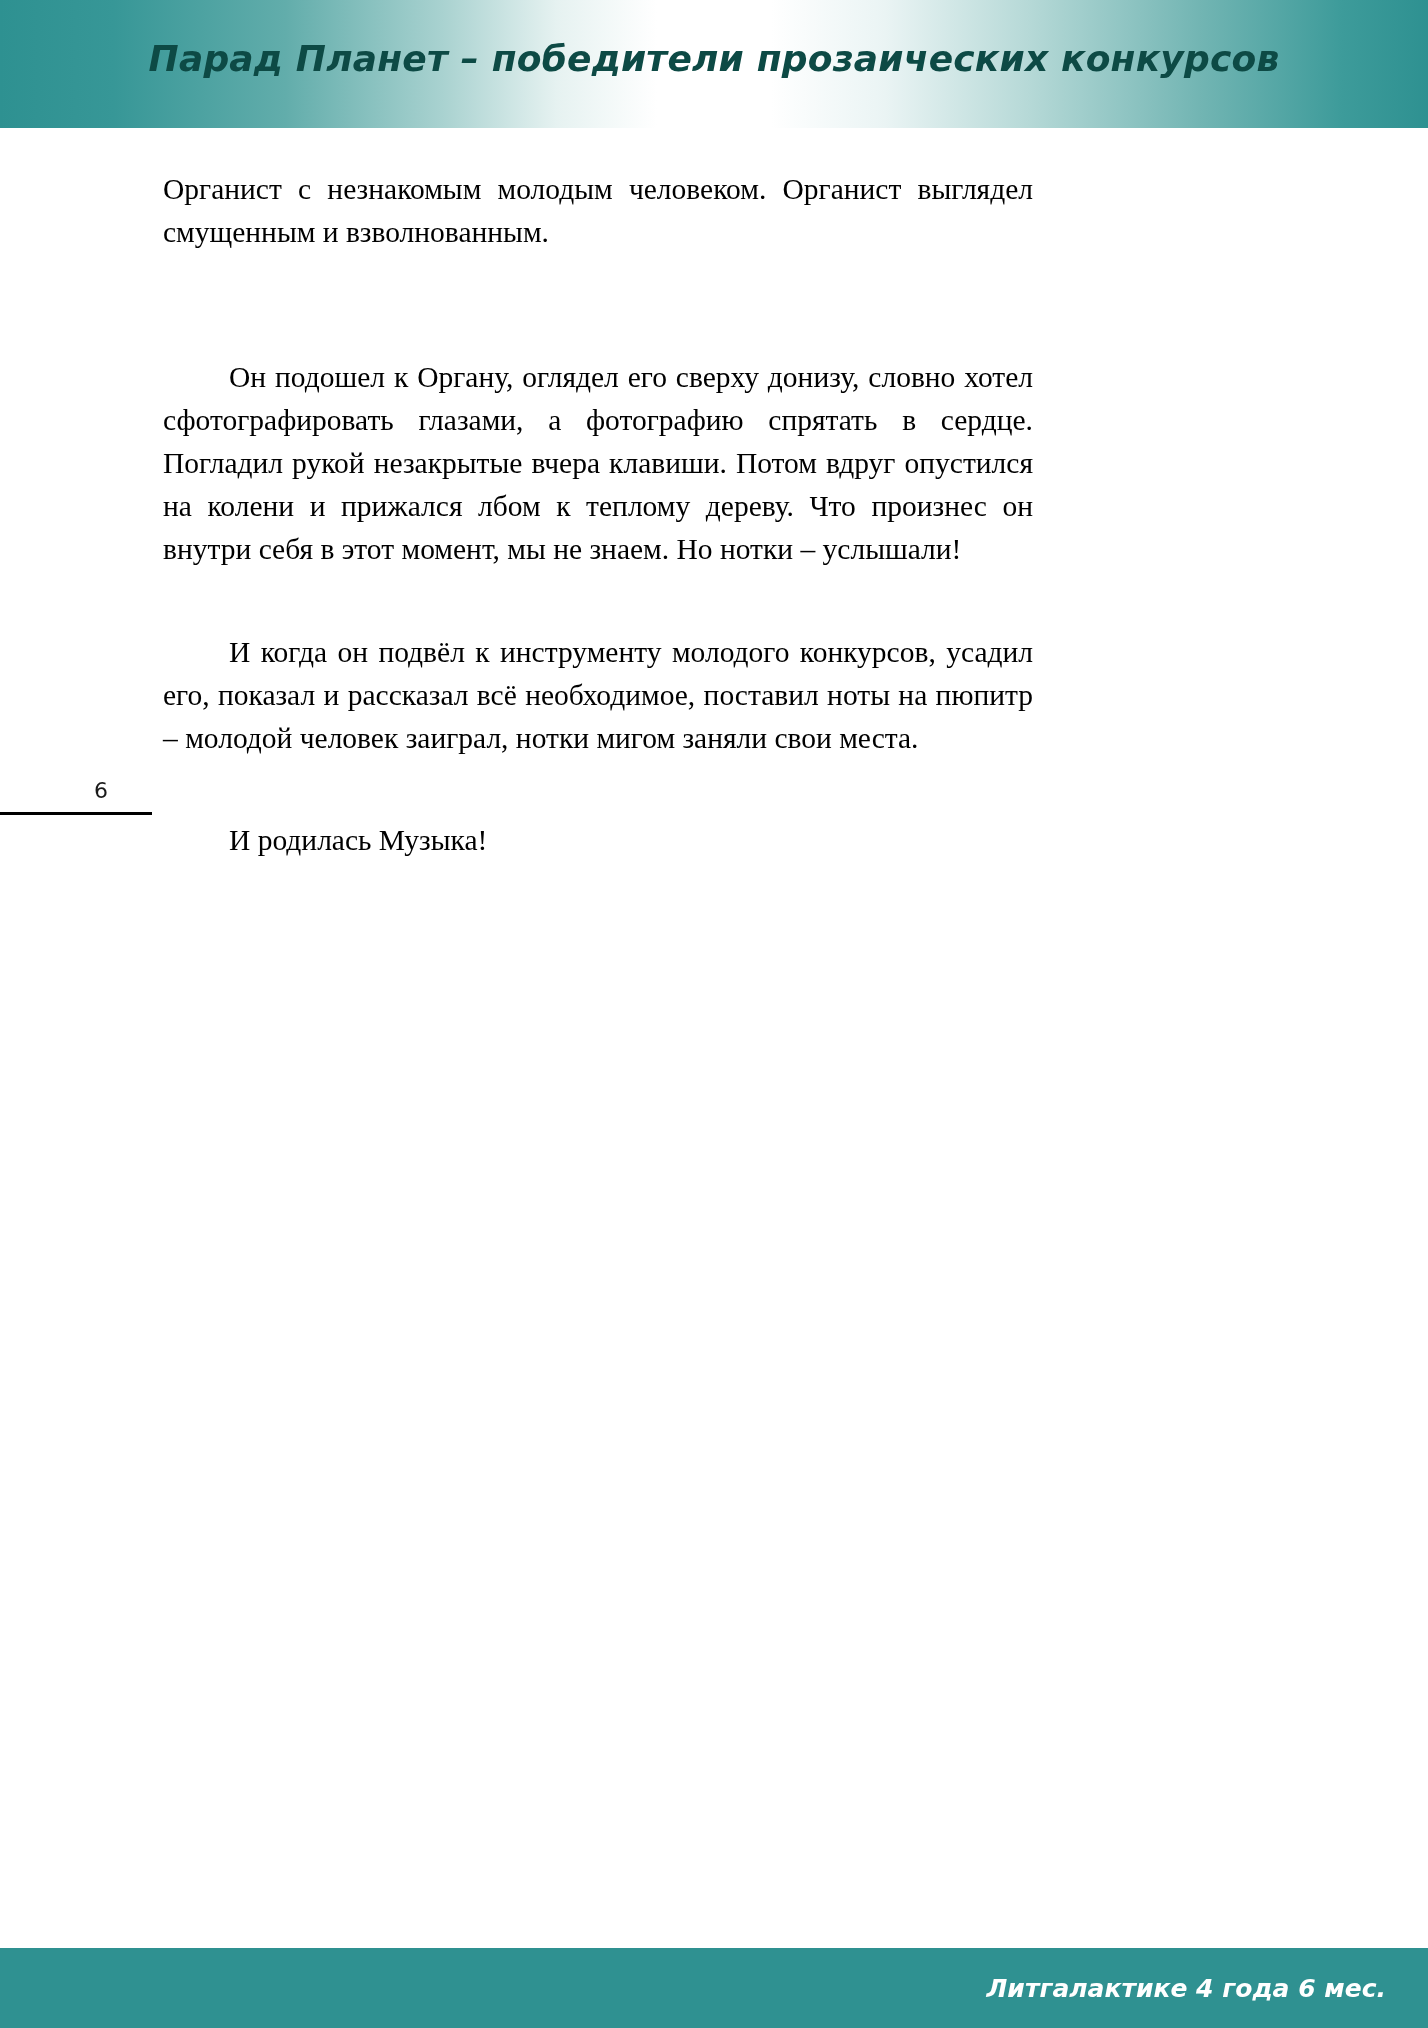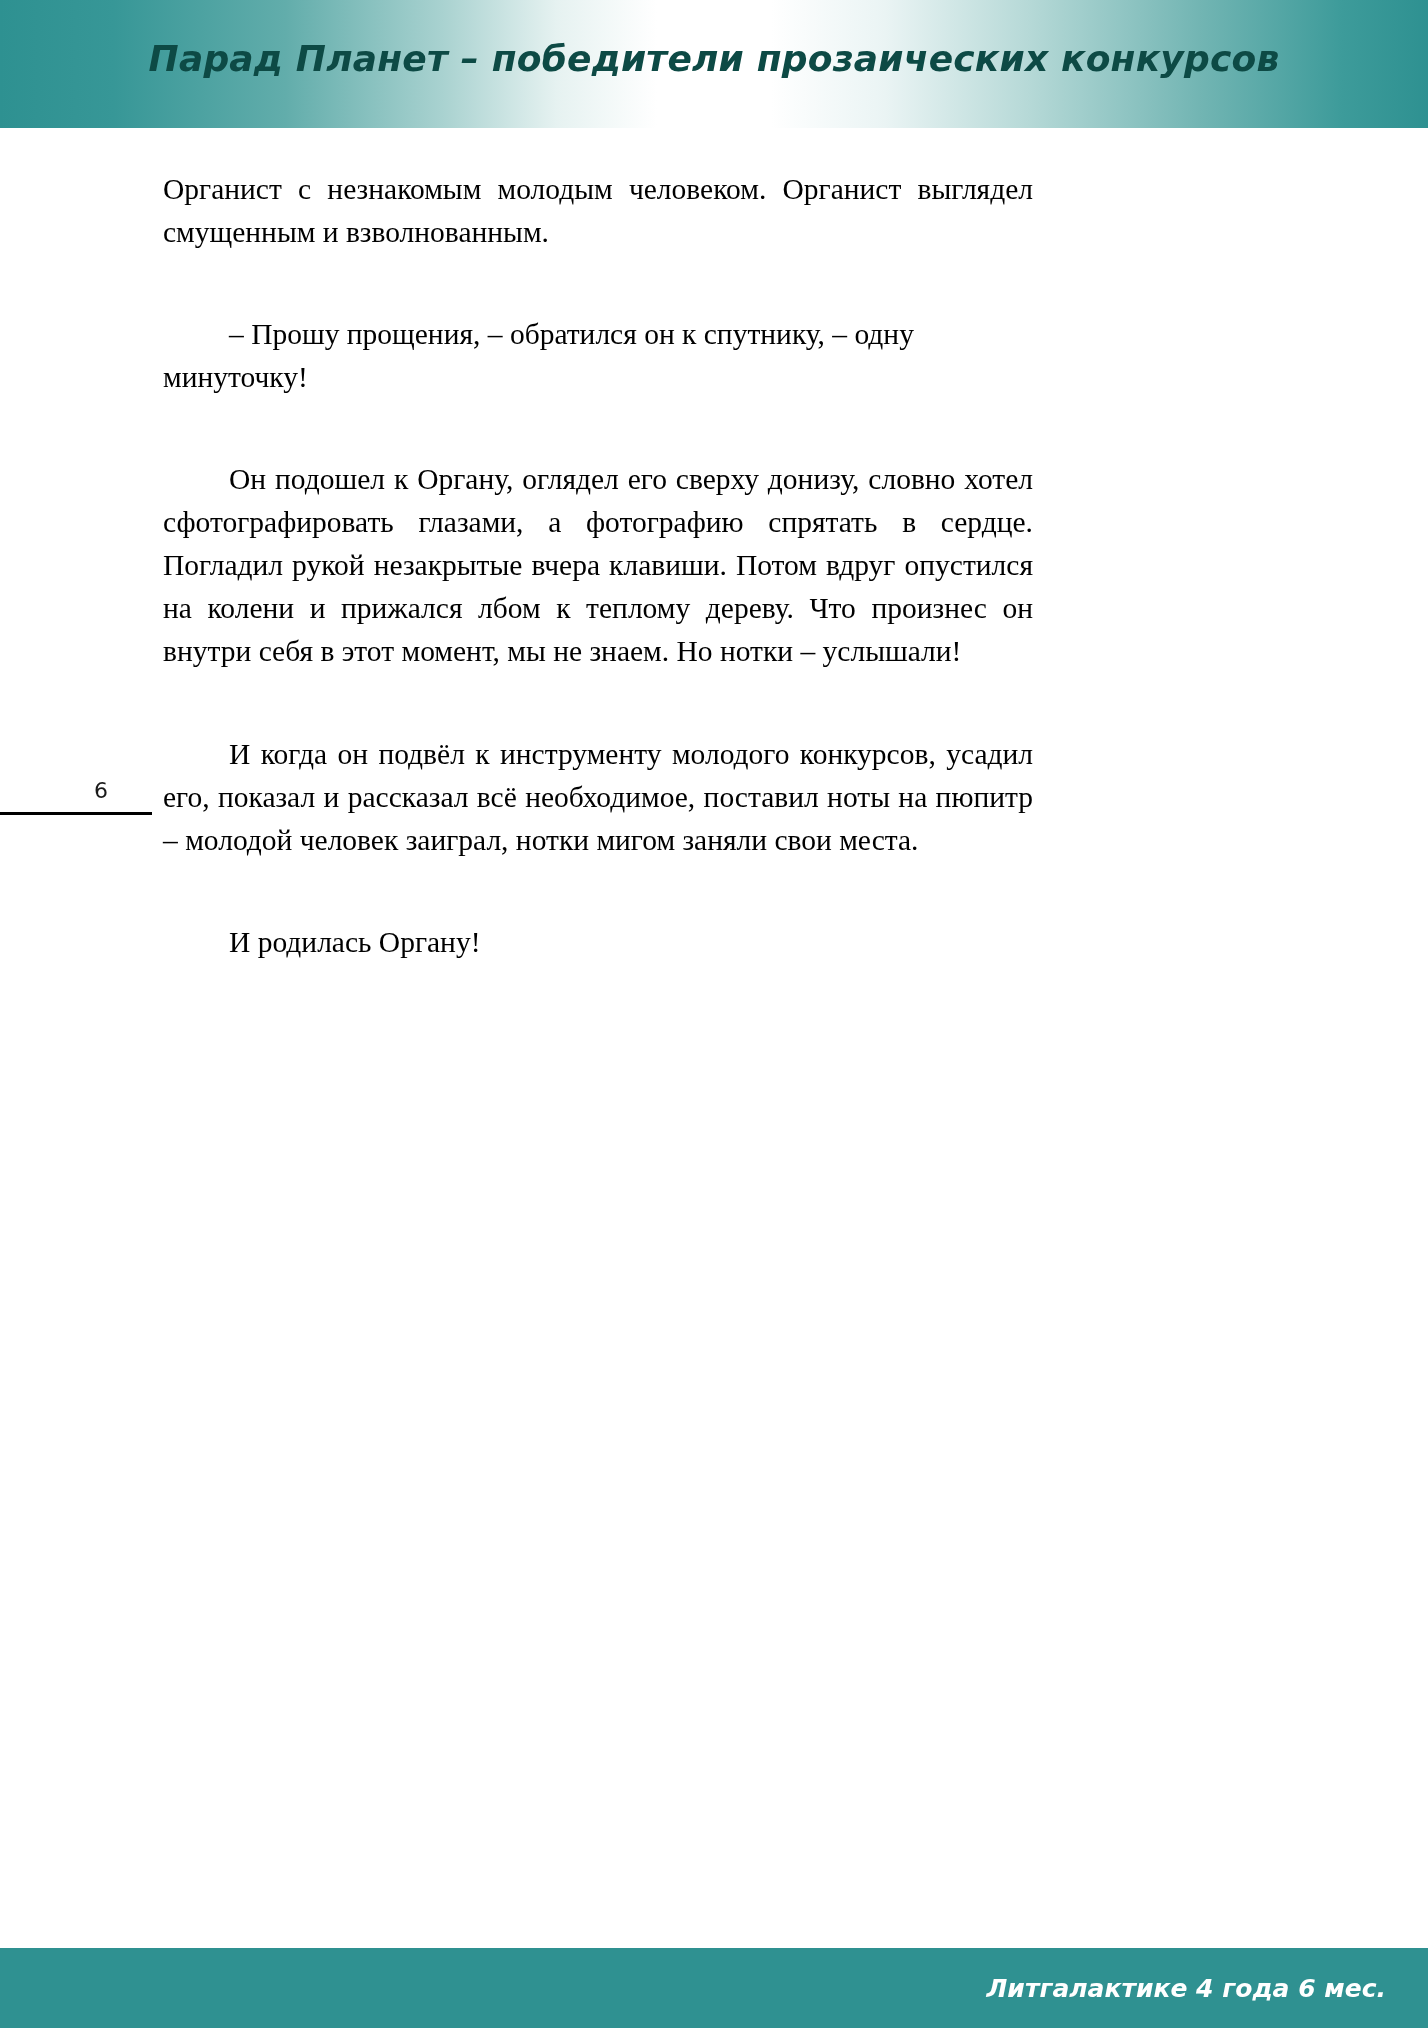--- a/index.html
+++ b/index.html
@@ -130,33 +130,32 @@
 <div class="page-header">
   <div class="header-title">Парад Планет – победители прозаических конкурсов</div>
 </div>
 
 <div class="content">
 
   <p class="para noindent">Органист с незнакомым молодым человеком. Органист выглядел смущенным и взволнованным.</p>
 
   <div class="gap-sm"></div>
 
-  <p class="para indent left">– Прошу прощения, – обратился он к спутнику, – одну минуточку!</p>
 
   <div class="gap-sm"></div>
 
   <p class="para indent">Он подошел к Органу, оглядел его сверху донизу, словно хотел сфотографировать глазами, а фотографию спрятать в сердце. Погладил рукой незакрытые вчера клавиши. Потом вдруг опустился на колени и прижался лбом к теплому дереву. Что произнес он внутри себя в этот момент, мы не знаем. Но нотки – услышали!</p>
 
   <div class="gap-md"></div>
 
   <p class="para indent">И когда он подвёл к инструменту молодого конкурсов, усадил его, показал и рассказал всё необходимое, поставил ноты на пюпитр – молодой человек заиграл, нотки мигом заняли свои места.</p>
 
   <div class="gap-sm"></div>
 
-  <p class="para indent left">И родилась Органу!</p>
+  <p class="para indent left">И родилась Музыка!</p>
 
 </div>
 
 <div class="page-number-block">
   <div class="page-number">6</div>
   <div class="page-rule"></div>
 </div>
 
 <div class="page-footer">
   <div class="footer-text">Литгалактике 4 года 6 мес.</div>

